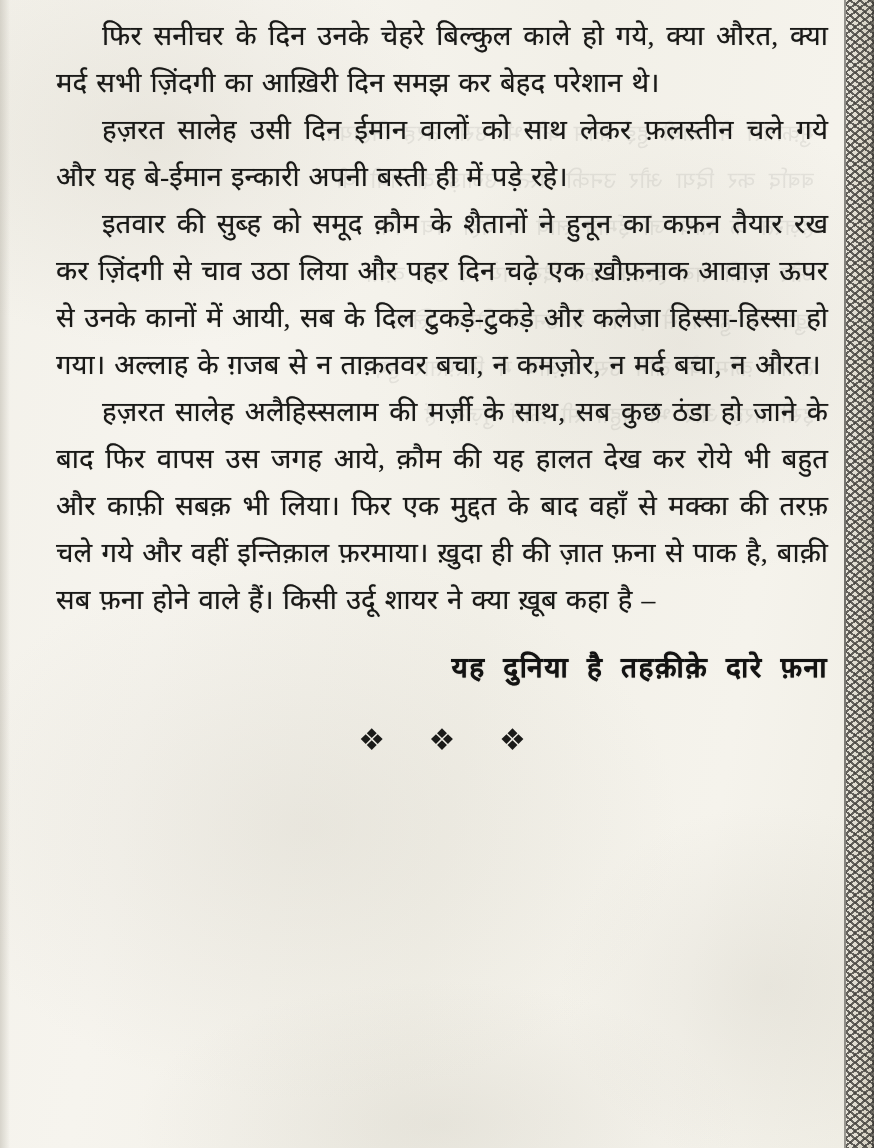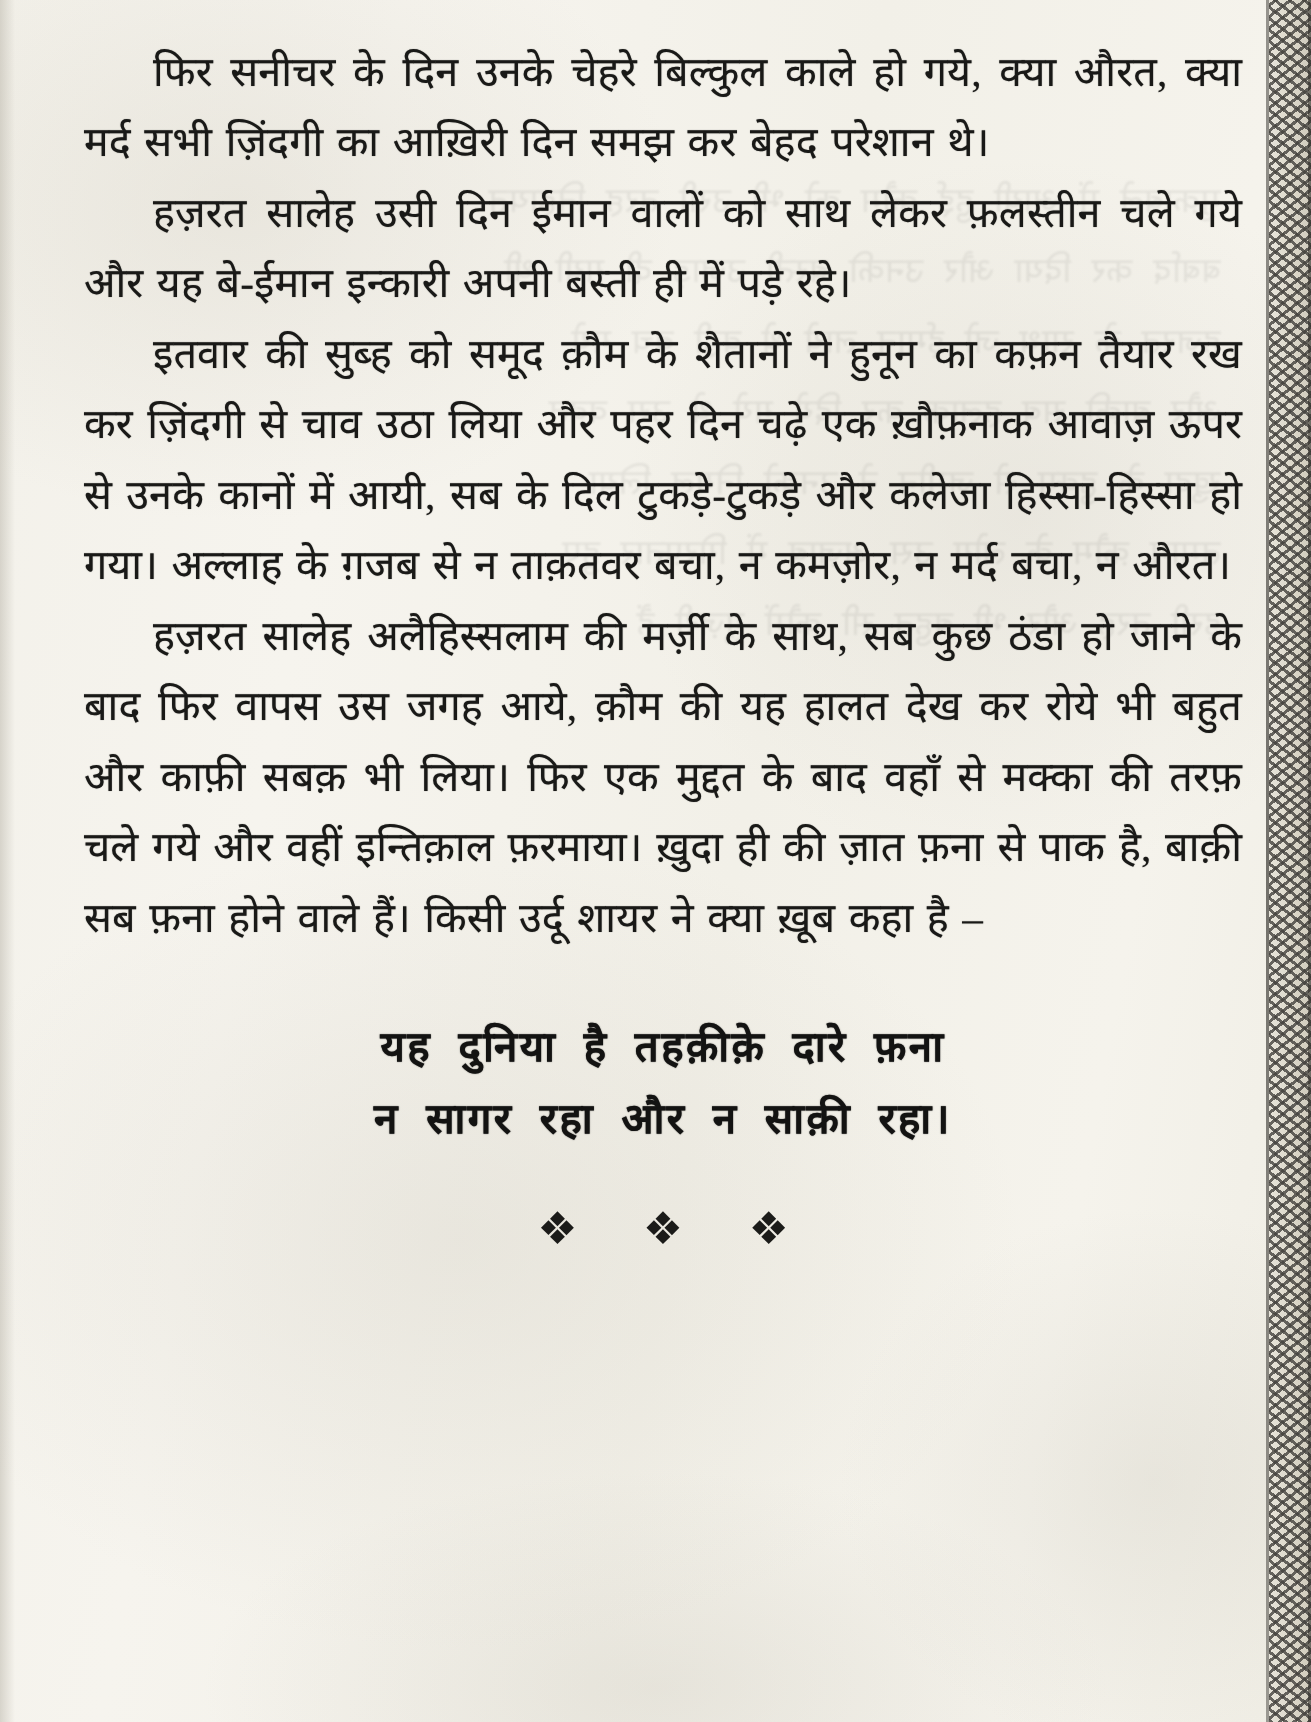--- a/index.html
+++ b/index.html
@@ -92,41 +92,41 @@
     position: absolute;
     top: 0; left: 0;
     width: 10px; height: 100%;
     background: linear-gradient(90deg, rgba(190,186,175,0.55), rgba(190,186,175,0));
   }
 
   
   .content {
     position: absolute;
     left: 56px;
-    top: 24px;
+    top: 12px;
     width: 772px;
     color: #191917;
   }
   p.para {
     margin: 0 0 0 0;
     font-size: 27.5px;
     line-height: 47px;
     text-align: justify;
     text-align-last: left;
     word-spacing: 2px;
     letter-spacing: 0.1px;
     text-indent: 46px;
     font-weight: 500;
     text-shadow: 0 0 0.7px rgba(25,25,23,0.55);
   }
 
   
   .verse {
-    margin-top: 40px;
-    text-align: center;
+    margin-top: 21px;
+    text-align: right;
   }
   .verse-line {
     font-size: 28px;
     line-height: 48px;
     letter-spacing: 1.6px;
     word-spacing: 9px;
     font-weight: 700;
     color: #131312;
     text-shadow: 0 0 0.8px rgba(19,19,18,0.8);
   }
@@ -160,21 +160,20 @@
 
   <div class="content">
 
     <p class="para">फिर सनीचर के दिन उनके चेहरे बिल्कुल काले हो गये, क्या औरत, क्या मर्द सभी ज़िंदगी का आख़िरी दिन समझ कर बेहद परेशान थे।</p>
     <p class="para">हज़रत सालेह उसी दिन ईमान वालों को साथ लेकर फ़लस्तीन चले गये और यह बे-ईमान इन्कारी अपनी बस्ती ही में पड़े रहे।</p>
     <p class="para">इतवार की सुब्ह को समूद क़ौम के शैतानों ने हुनून का कफ़न तैयार रख कर ज़िंदगी से चाव उठा लिया और पहर दिन चढ़े एक ख़ौफ़नाक आवाज़ ऊपर से उनके कानों में आयी, सब के दिल टुकड़े-टुकड़े और कलेजा हिस्सा-हिस्सा हो गया। अल्लाह के ग़जब से न ताक़तवर बचा, न कमज़ोर, न मर्द बचा, न औरत।</p>
     <p class="para">हज़रत सालेह अलैहिस्सलाम की मर्ज़ी के साथ, सब कुछ ठंडा हो जाने के बाद फिर वापस उस जगह आये, क़ौम की यह हालत देख कर रोये भी बहुत और काफ़ी सबक़ भी लिया। फिर एक मुद्दत के बाद वहाँ से मक्का की तरफ़ चले गये और वहीं इन्तिक़ाल फ़रमाया। ख़ुदा ही की ज़ात फ़ना से पाक है, बाक़ी सब फ़ना होने वाले हैं। किसी उर्दू शायर ने क्या ख़ूब कहा है –</p>
 
     <div class="verse">
       <div class="verse-line">यह दुनिया है तहक़ीक़े दारे फ़ना</div>
-      <div class="verse-line">न सागर रहा और न साक़ी रहा।</div>
     </div>
 
     <div class="ornament">❖ ❖ ❖</div>
 
   </div>
 
   <div class="edge-inner-line"></div>
   <div class="edge-strip"></div>
   <div class="edge-outer-line"></div>
 

